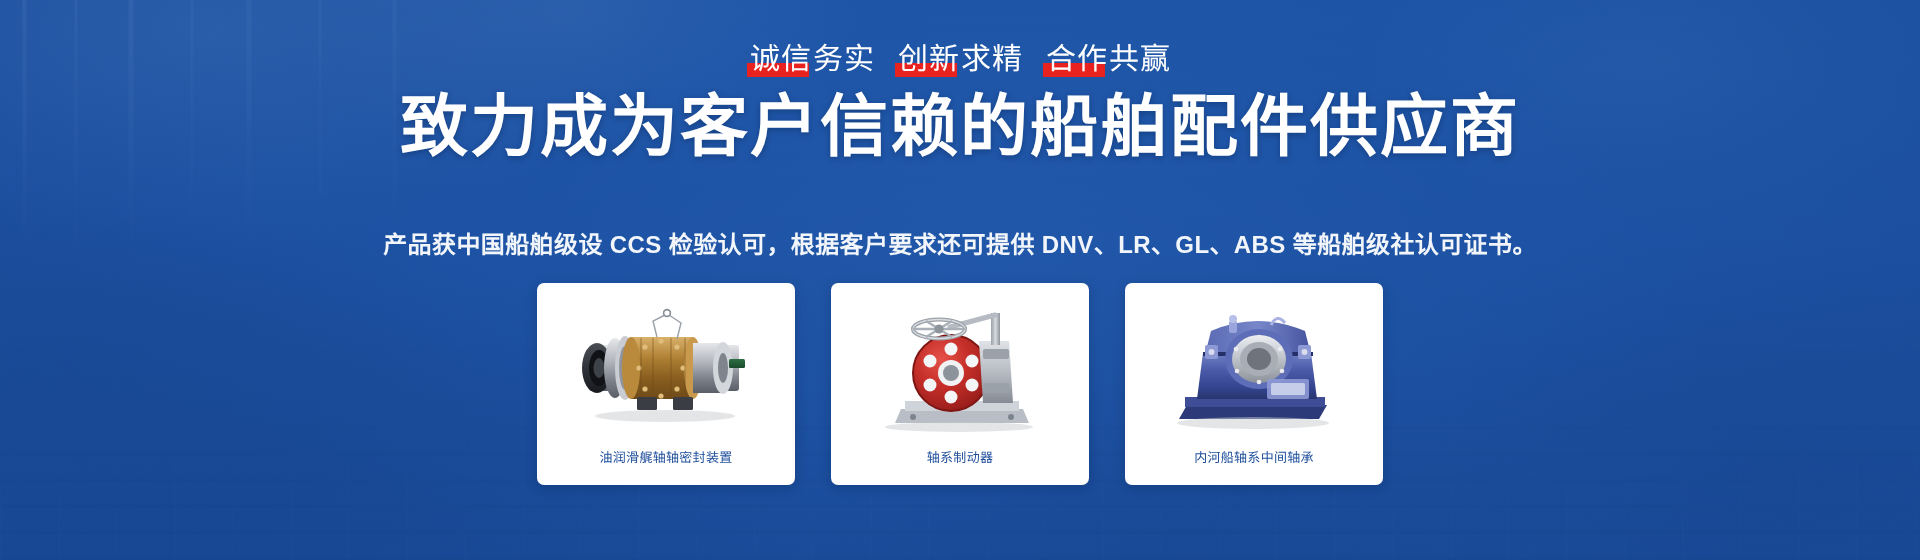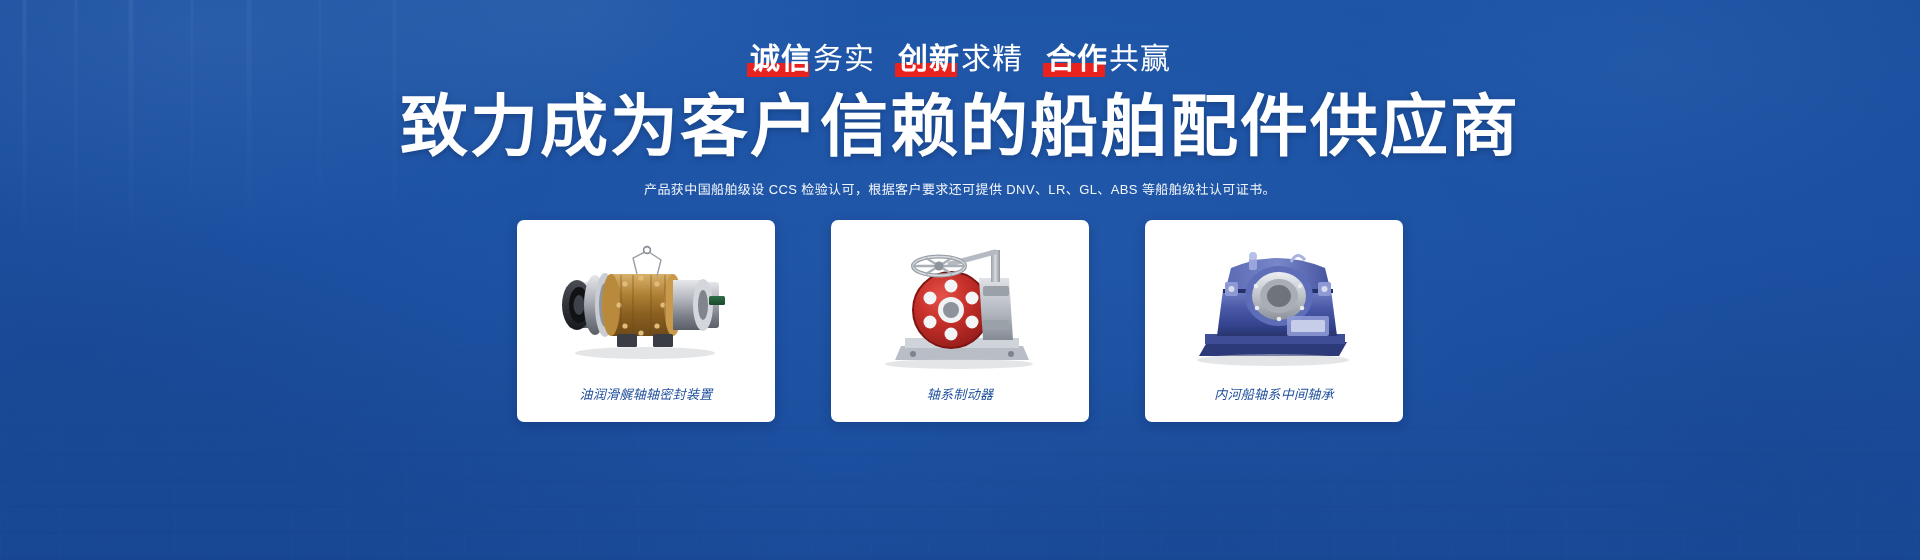--- a/index.html
+++ b/index.html
@@ -74,47 +74,47 @@
   }
 
   
   .tagline {
     display:flex; align-items:flex-end; gap:22px;
     font-size:30px; line-height:1; letter-spacing:1px;
     color:#ffffff; font-weight:400;
     margin-bottom:14px;
     white-space:nowrap;
   }
-  .tagline .seg { position:relative; display:inline-block; padding:0 1px;font-weight:bold; }
+  .tagline .seg { position:relative; display:inline-block; padding:0 1px; }
   .tagline .seg::before {
     content:""; position:absolute;
     left:-2px; bottom:-3px;
     width:62px; height:14px;
     background:#e8221e;
     z-index:-1;
   }
   .tagline .seg { z-index:0; }
 
   
   .headline {
     font-size:68px; font-weight:700; color:#ffffff;
     letter-spacing:2px; line-height:1.12;
     text-shadow:0 2px 6px rgba(4,26,62,.35);
     margin-bottom:16px; white-space:nowrap;
   }
 
   
   .subtitle {
-    font-size:13px; color:#f2f6fb; font-weight:400;
+    font-size:24px; color:#f2f6fb; font-weight:700;
     letter-spacing:.4px; line-height:1.5;
-    margin-bottom:20px; white-space:nowrap;
-  }
-
-  
-  .cards { display:flex; gap:56px;font-style:italic; }
+    margin-bottom:20px; white-space:nowrap;margin-top:47px;
+  }
+
+  
+  .cards { display:flex; gap:36px; }
   .card {
     width:258px; height:202px;
     background:#ffffff; border-radius:7px;
     box-shadow:0 3px 12px rgba(3,20,50,.22);
     display:flex; flex-direction:column; align-items:center;
     padding:14px 10px 10px;
   }
   .card .photo {
     width:226px; height:140px;
     display:flex; align-items:center; justify-content:center;

